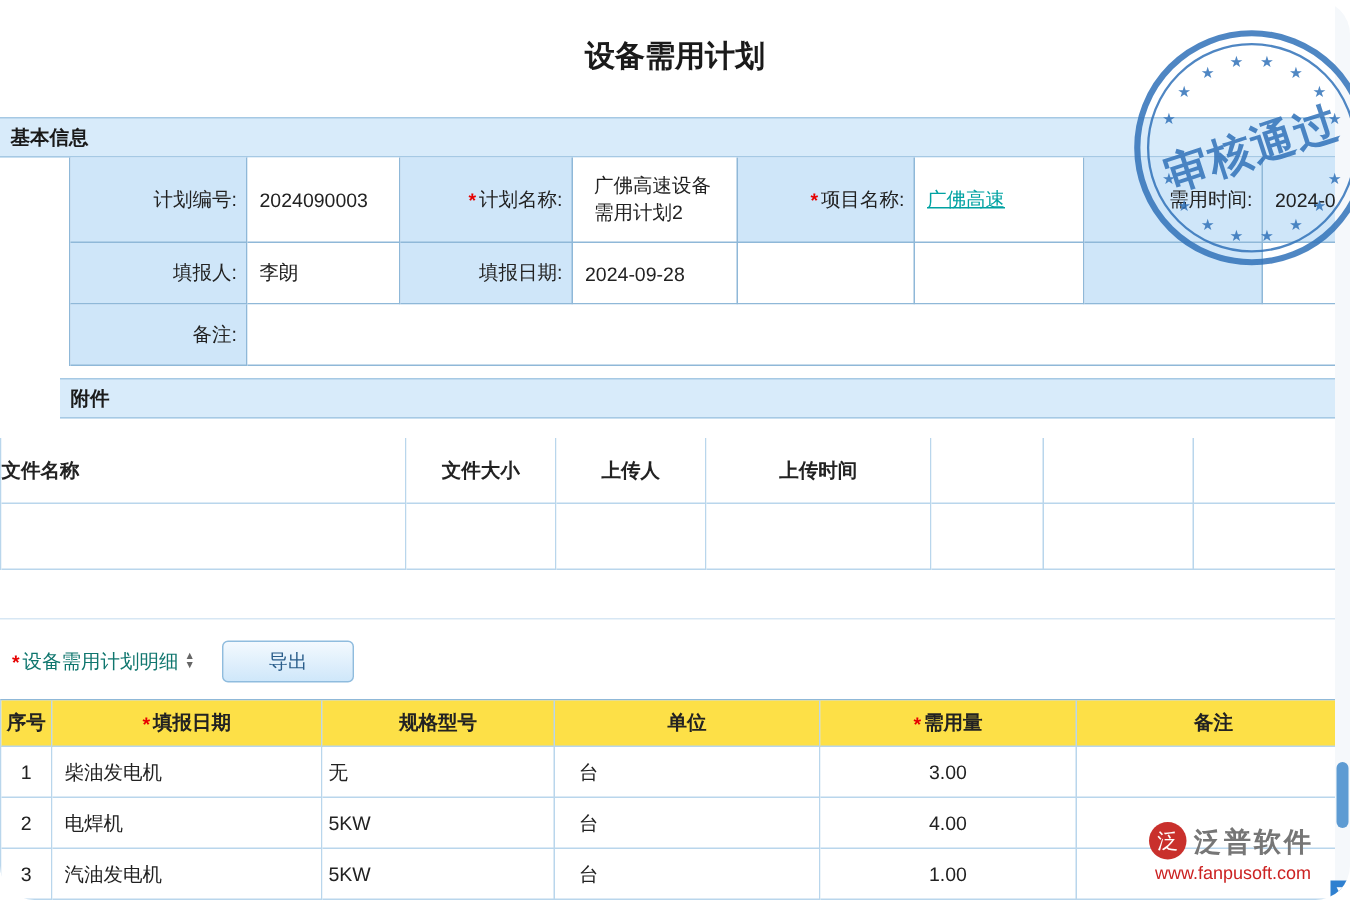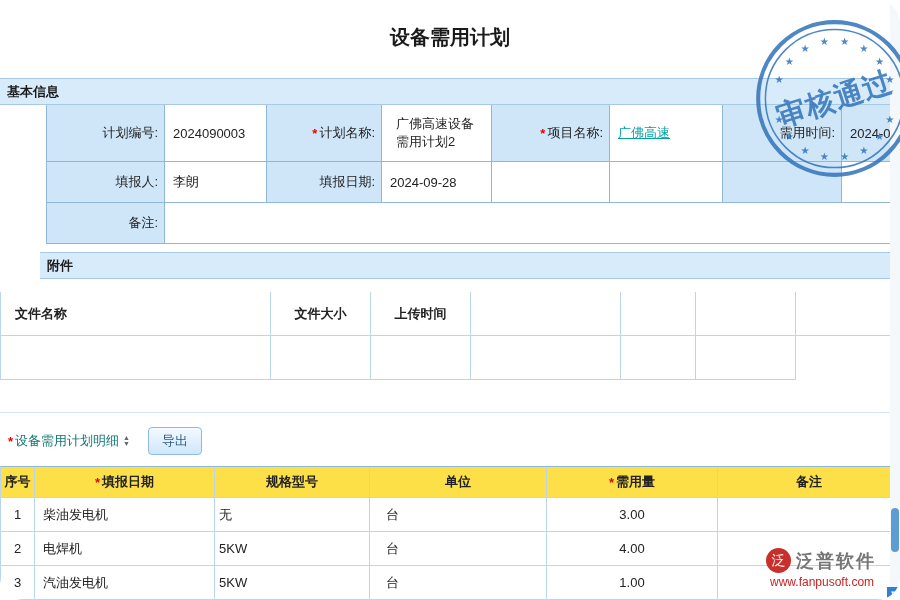--- a/index.html
+++ b/index.html
@@ -29,30 +29,30 @@
   .span7 { grid-column:span 7; }
   .req { color:#e60000; margin-right:2px; font-weight:bold; }
   .link { color:#00a2a2; text-decoration:underline; cursor:pointer; }
 
   .attach-grid { position:absolute; top:292px; left:0; width:900px; display:grid;
                  grid-template-columns:270px 100px 100px 150px 75px 100px 105px;
                  grid-template-rows:44px 44px; border-left:1px solid #b9d6ec; }
   .acell { border-right:1px solid #b9d6ec; border-bottom:1px solid #b9d6ec;
            display:flex; align-items:center; justify-content:center; background:#fff; }
   .acell.hdr { font-weight:bold; }
-  .acell.first { justify-content:flex-start; padding-left:14px; }
+  .acell.first { justify-content:flex-start; }
 
   .details-divider { position:absolute; top:412px; left:0; width:100%; border-top:1px solid #d7e7f4; }
 
   .details-strip { position:absolute; top:424px; left:0; width:100%; height:34px;
                    display:flex; align-items:center; padding-left:8px; background:#fff; }
   .details-title { color:#0f766e; }
   .sort-icon { display:inline-flex; flex-direction:column; margin-left:4px; cursor:pointer;
                color:#666; font-size:7px; line-height:6px; }
-  .export-btn { margin-left:18px; padding:4px 13px; font-size:13px; color:#2a5d8a; cursor:pointer;
+  .export-btn { margin-left:18px; padding:4px 30px; font-size:13px; color:#2a5d8a; cursor:pointer;
                 background:linear-gradient(#f3f9fe,#cfe7fa); border:1px solid #8fbcde; border-radius:4px; }
 
   .detail-grid { position:absolute; top:466px; left:0; width:900px; display:grid;
                  grid-template-columns:34px 180px 155px 177px 171px 183px;
                  grid-template-rows:31px 34px 34px 34px;
                  border-top:1px solid #8fb8d8; border-left:1px solid #b9d6ec; }
   .dcell { border-right:1px solid #b9d6ec; border-bottom:1px solid #b9d6ec;
            display:flex; align-items:center; justify-content:center; background:#fff; }
   .dcell.hdr { background:#fde047; font-weight:bold; }
   .dcell.left8  { justify-content:flex-start; padding-left:8px; }
@@ -126,20 +126,21 @@
         <span>备注:</span>
       </div>
     <div class="cell val span7"></div>
   </div>
 
   <div class="section-bar" id="bar-attach">附件</div>
 
   <div class="attach-grid">
     <div class="acell hdr first">文件名称</div>
     <div class="acell hdr">文件大小</div>
+    <div class="acell hdr">上传人</div>
     <div class="acell hdr">上传时间</div>
     <div class="acell hdr"></div>
     <div class="acell hdr"></div>
     <div class="acell hdr"></div>
     <div class="acell"></div>
     <div class="acell"></div>
     <div class="acell"></div>
     <div class="acell"></div>
     <div class="acell"></div>
     <div class="acell"></div>

